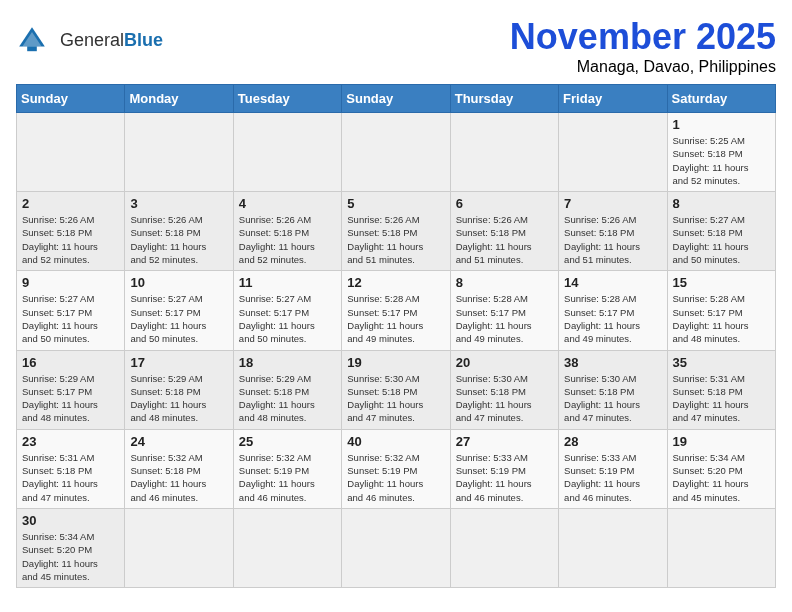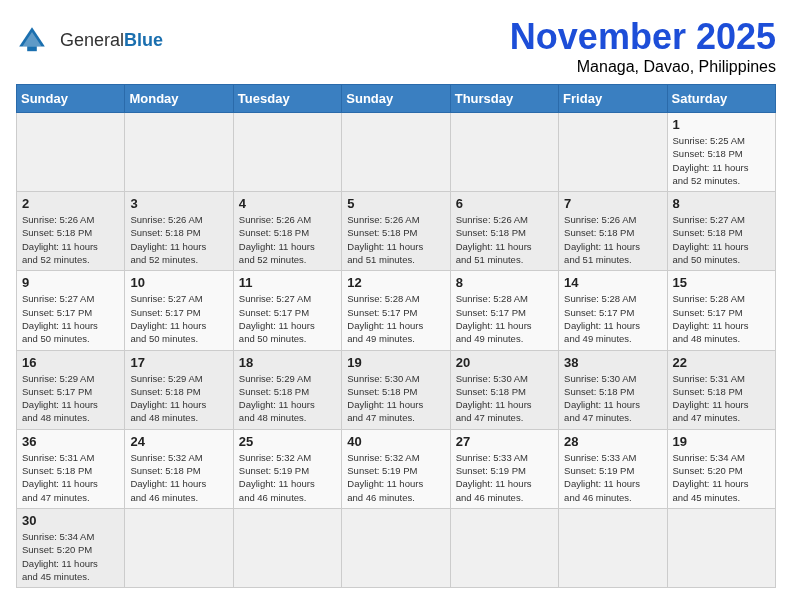--- a/index.html
+++ b/index.html
@@ -223,27 +223,27 @@
         </td>
         <td>
           <span class="day-number">20</span>
           <div class="day-info">Sunrise: 5:30 AM<br>Sunset: 5:18 PM<br>Daylight: 11 hours<br>and 47 minutes.</div>
         </td>
         <td>
           <span class="day-number">38</span>
           <div class="day-info">Sunrise: 5:30 AM<br>Sunset: 5:18 PM<br>Daylight: 11 hours<br>and 47 minutes.</div>
         </td>
         <td>
-          <span class="day-number">22</span>
+          <span class="day-number">35</span>
           <div class="day-info">Sunrise: 5:31 AM<br>Sunset: 5:18 PM<br>Daylight: 11 hours<br>and 47 minutes.</div>
         </td>
       </tr>
       <tr>
         <td>
-          <span class="day-number">36</span>
+          <span class="day-number">23</span>
           <div class="day-info">Sunrise: 5:31 AM<br>Sunset: 5:18 PM<br>Daylight: 11 hours<br>and 47 minutes.</div>
         </td>
         <td>
           <span class="day-number">24</span>
           <div class="day-info">Sunrise: 5:32 AM<br>Sunset: 5:18 PM<br>Daylight: 11 hours<br>and 46 minutes.</div>
         </td>
         <td>
           <span class="day-number">25</span>
           <div class="day-info">Sunrise: 5:32 AM<br>Sunset: 5:19 PM<br>Daylight: 11 hours<br>and 46 minutes.</div>
         </td>

